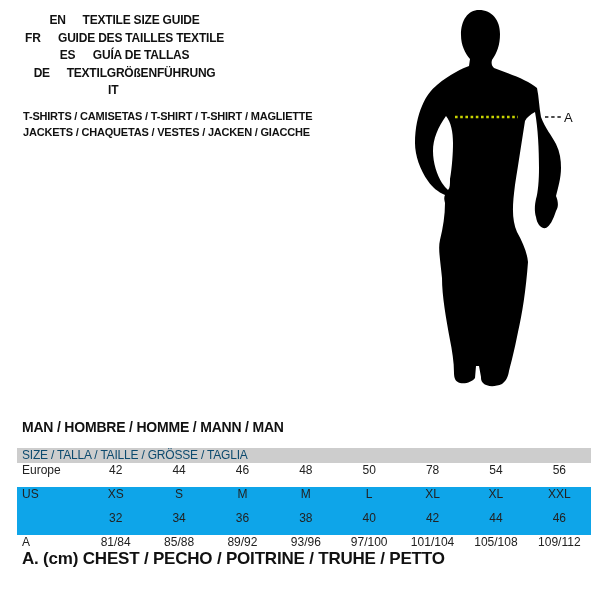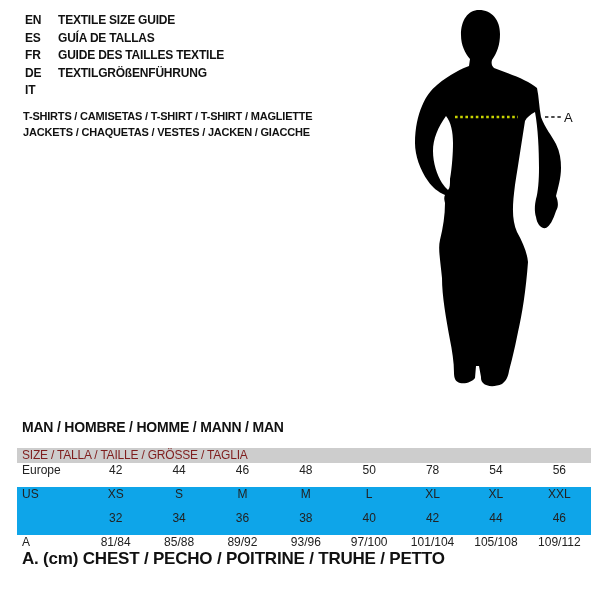--- a/index.html
+++ b/index.html
@@ -5,60 +5,60 @@
   html,body{margin:0;padding:0;}
   body{
     width:600px;height:600px;background:#ffffff;
     font-family:"Liberation Sans", sans-serif;color:#111;
     position:relative;overflow:hidden;
   }
   .page{position:absolute;left:0;top:0;width:600px;height:600px;background:#fff;}
 
   
   .lang-block{position:absolute;left:25px;top:12px;}
-  .lang-row{display:flex;font-weight:bold;font-size:12px;line-height:17.5px;letter-spacing:-0.2px;}
+  .lang-row{display:flex;font-weight:bold;font-size:12px;line-height:17.5px;letter-spacing:-0.2px;justify-content:center;}
   .lang-code{width:33px;}
 
   
   .categories{position:absolute;left:23px;top:109px;font-weight:bold;font-size:11px;line-height:15.5px;letter-spacing:-0.2px;white-space:nowrap;}
 
   
   .figure-wrap{position:absolute;left:380px;top:0;width:220px;height:400px;}
 
   
   .section-title{position:absolute;left:22px;top:419px;font-weight:bold;font-size:14px;letter-spacing:-0.2px;}
 
   
   .size-table{position:absolute;left:17px;top:448px;width:574px;font-size:12px;color:#222;}
-  .thead{height:15px;line-height:15px;background:#cdcdcd;padding-left:5px;letter-spacing:-0.2px;color:#7f1d1d;}
+  .thead{height:15px;line-height:15px;background:#cdcdcd;padding-left:5px;letter-spacing:-0.2px;color:#0c4a6e;}
   .trow{display:flex;height:24px;line-height:15px;}
   .trow.shaded{background:#0ea5e9;}
   .tlabel{width:62px;padding-left:5px;}
   .tcell{flex:1;text-align:center;}
 
   
   .footnote{position:absolute;left:22px;top:549px;font-weight:bold;font-size:17px;letter-spacing:-0.2px;white-space:nowrap;}
 </style>
 </head>
 <body>
 
 <div class="page">
 
   <div class="lang-block">
     <div class="lang-row">
       <span class="lang-code">EN</span>
       <span>TEXTILE SIZE GUIDE</span>
     </div>
     <div class="lang-row">
+      <span class="lang-code">FR</span>
+      <span>GUIDE DES TAILLES TEXTILE</span>
+    </div>
+    <div class="lang-row">
       <span class="lang-code">ES</span>
       <span>GUÍA DE TALLAS</span>
-    </div>
-    <div class="lang-row">
-      <span class="lang-code">FR</span>
-      <span>GUIDE DES TAILLES TEXTILE</span>
     </div>
     <div class="lang-row">
       <span class="lang-code">DE</span>
       <span>TEXTILGRÖßENFÜHRUNG</span>
     </div>
     <div class="lang-row">
       <span class="lang-code">IT</span>
     </div>
   </div>
 

